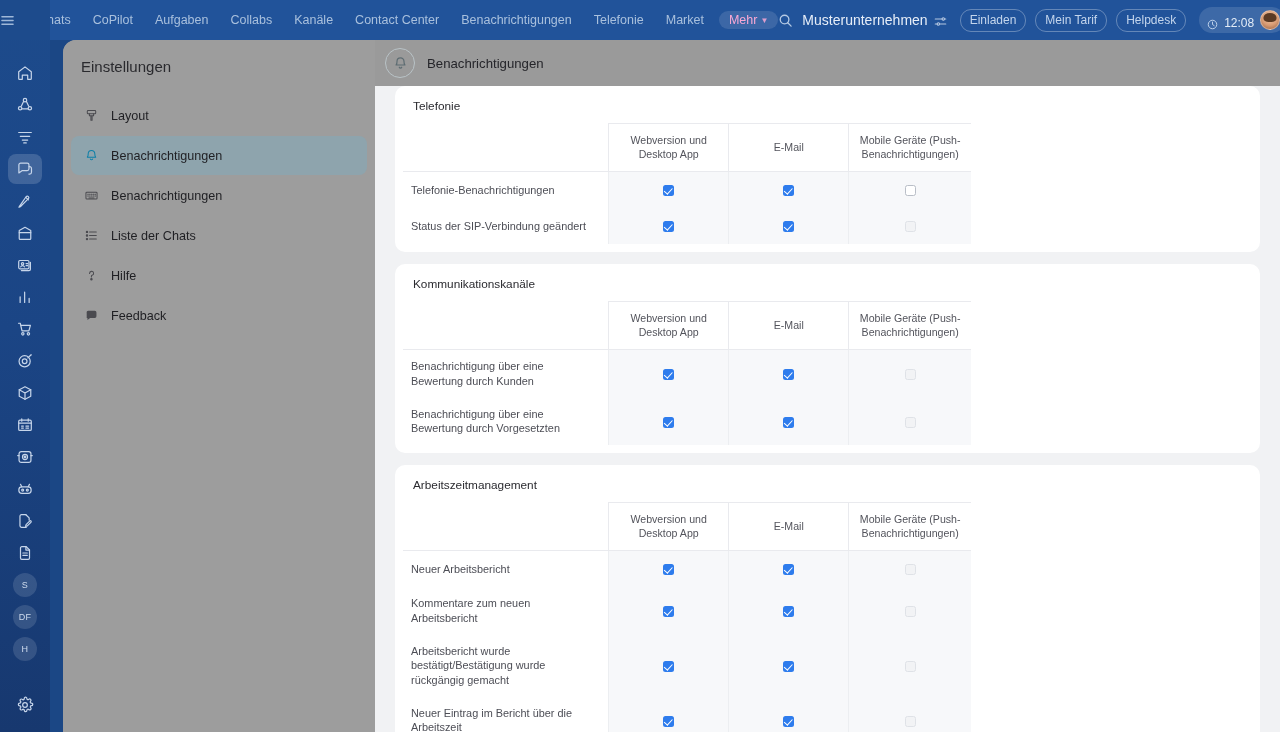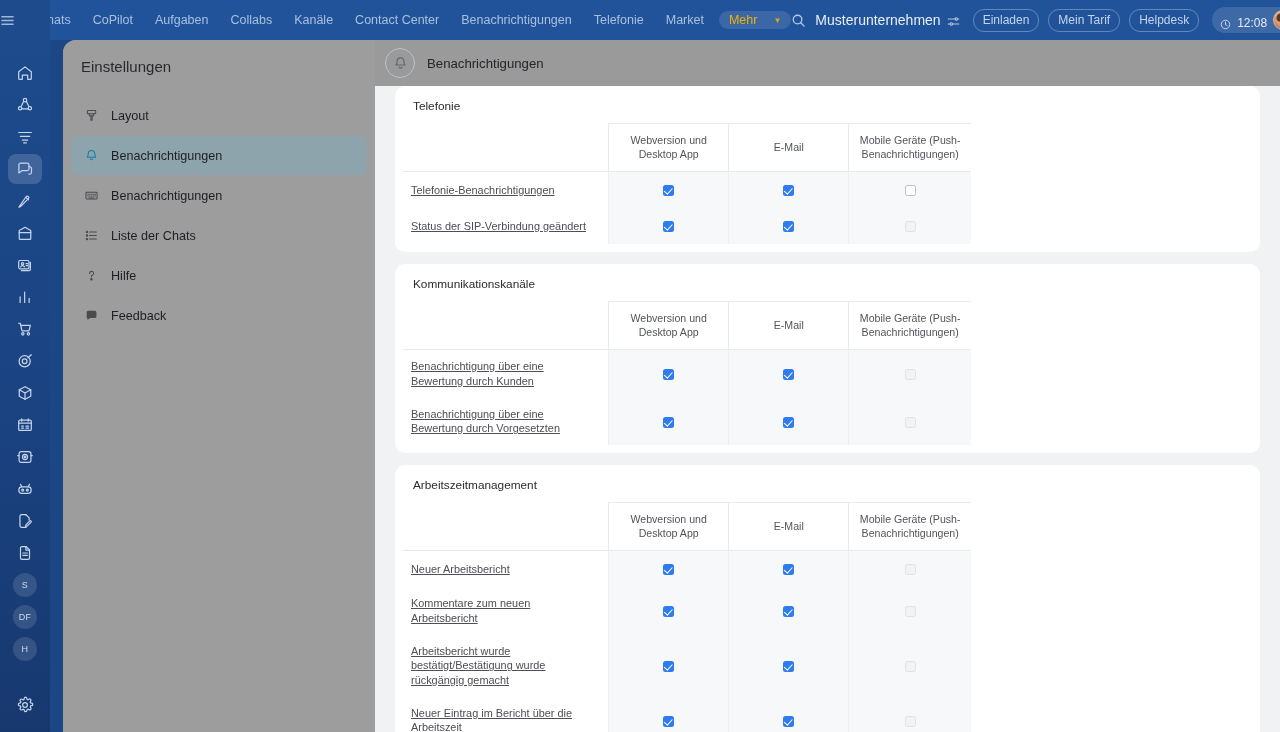--- a/index.html
+++ b/index.html
@@ -51,23 +51,23 @@
     display: flex; align-items: center; justify-content: center;
     color: #9fb8d8; z-index: 2;
   }
   #hamburger svg { width: 15px; height: 15px; }
   .nav-links { display: flex; align-items: center; gap: 0; padding-left: 12px; }
   .nav-link {
     color: #a9c0dd; font-size: 12.5px; padding: 5px 11px;
     white-space: nowrap; border-radius: 13px;
   }
   .nav-more {
-    color: #eab308; font-size: 12.5px; padding: 2px 10px;
+    color: #f9a8d4; font-size: 12.5px; padding: 2px 10px;
     background: rgba(255,255,255,0.12); border-radius: 13px;
-    display: flex; align-items: center; gap: 16px; margin-left: 4px;
+    display: flex; align-items: center; gap: 3px; margin-left: 4px;
   }
   .nav-more .caret { font-size: 8px; opacity: .85; }
 
   .top-right { margin-left: auto; display: flex; align-items: center; gap: 9px; padding-right: 10px; }
   #search-icon { color: #b5c9e3; display: flex; align-items: center; }
   #search-icon svg { width: 15px; height: 15px; }
   #company {
     color: #e7eef8; font-size: 14px; display: flex; align-items: flex-end; gap: 6px;
     margin-right: 4px;
   }
@@ -157,21 +157,21 @@
   table.notif col.c3 { width: 120px; }
   table.notif th {
     font-weight: normal; font-size: 10.6px; color: #53545c;
     padding: 10px 7px; line-height: 1.28; text-align: center;
     border-left: 1px solid #e9eaee; border-top: 1px solid #e9eaee;
     border-bottom: 1px solid #e9eaee; vertical-align: middle;
   }
   table.notif th.blank { border-left: none; border-top: none; }
   table.notif td.lbl {
     font-size: 10.9px; color: #4d4e56; padding: 9px 10px 9px 8px;
-    line-height: 1.35; vertical-align: middle; background: #fff; text-decoration: underline;
+    line-height: 1.35; vertical-align: middle; background: #fff;
   }
   table.notif td.chk {
     text-align: center; vertical-align: middle; background: #f7f8fa;
     border-left: 1px solid #eceef1; padding: 9px 0;
   }
   .cb {
     width: 11px; height: 11px; border-radius: 2.5px; display: inline-block;
     position: relative; vertical-align: middle;
   }
   .cb.on { background: #2e7ced; }

